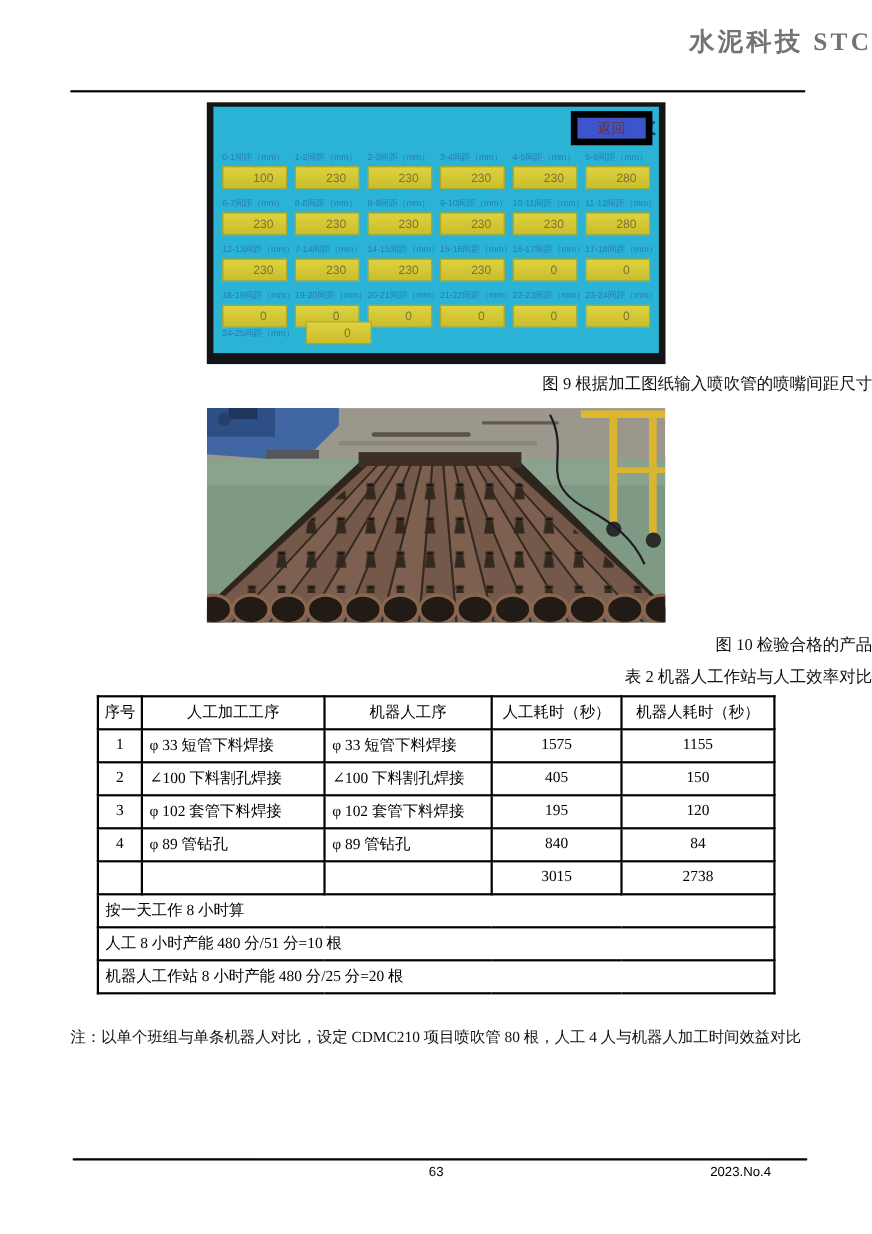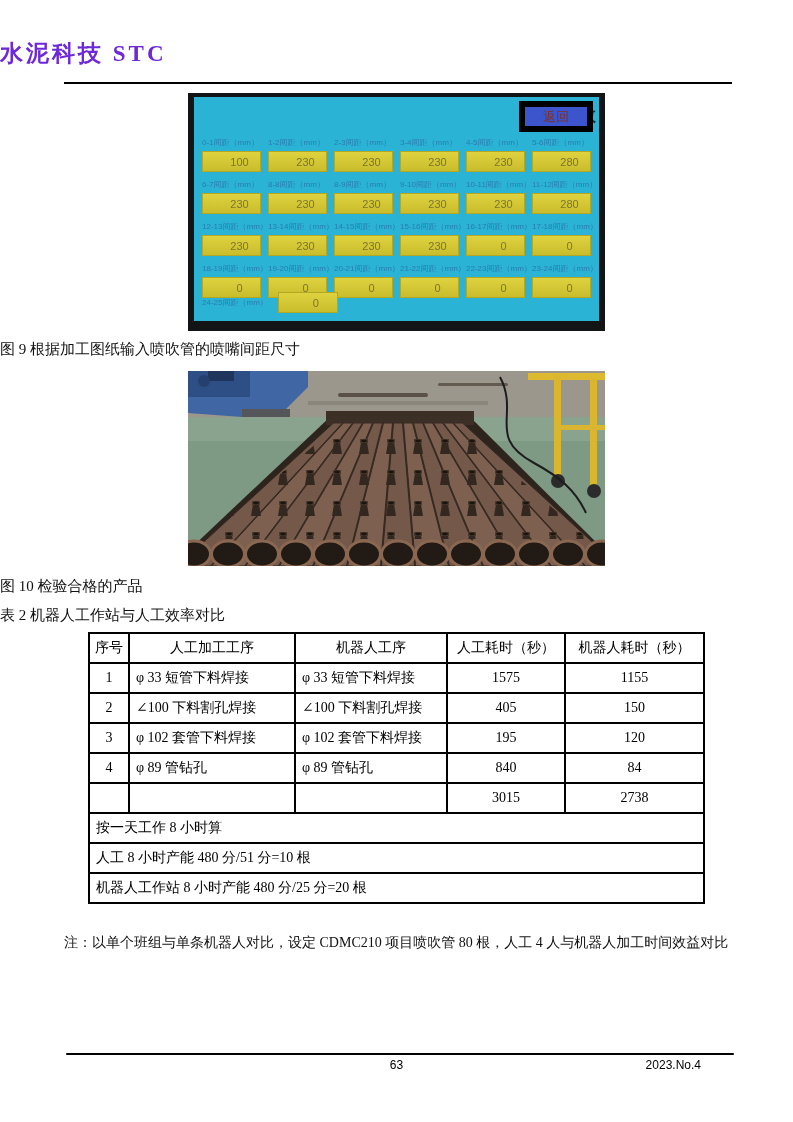--- a/index.html
+++ b/index.html
@@ -7,23 +7,23 @@
   .page {
     position: relative;
     width: 793px; height: 1122px;
     background: #ffffff;
     font-family: "Liberation Serif", "DejaVu Serif", serif;
     color: #000;
     overflow: hidden;
   }
   
   .hdr-title {
-    position: absolute; top: 38px; left: 0; width: 100%;
-    text-align: left; font-size: 23px; font-weight: 700;
-    letter-spacing: 3px; color: #6d28d9;
+    position: absolute; top: 22px; left: 0; width: 100%;
+    text-align: right; font-size: 23px; font-weight: 700;
+    letter-spacing: 3px; color: #737373;
   }
   .hdr-rule {
     position: absolute; top: 82px; left: 64px; width: 668px; height: 2px;
     background: #000;
   }
   
   .hmi {
     position: absolute; left: 188px; top: 93px; width: 417px; height: 238px;
     background: #121416;
     padding: 4px 6px 10px 6px;
@@ -67,21 +67,21 @@
   }
   .hmi-last {
     position: absolute; left: 8px; bottom: 8px;
     display: flex; align-items: center; gap: 10px;
   }
   .hmi-last .hmi-label { margin-bottom: 0; }
   .hmi-last .hmi-btn { width: 60px; }
   
   .caption {
     position: absolute; left: 0; width: 100%;
-    text-align: left; font-size: 15px; color: #111;
+    text-align: right; font-size: 15px; color: #111;
   }
   
   .photo {
     position: absolute; left: 188px; top: 371px; width: 417px; height: 195px;
     overflow: hidden;
   }
   .photo svg { display: block; }
   
   .tbl {
     position: absolute; left: 88px; top: 632px;
@@ -175,21 +175,21 @@
           </div>
         <div class="hmi-cell">
             <div class="hmi-label">11-12间距（mm）</div>
             <div class="hmi-btn">280</div>
           </div>
         <div class="hmi-cell">
             <div class="hmi-label">12-13间距（mm）</div>
             <div class="hmi-btn">230</div>
           </div>
         <div class="hmi-cell">
-            <div class="hmi-label">13-14间距（mm）</div>
+            <div class="hmi-label">7-14间距（mm）</div>
             <div class="hmi-btn">230</div>
           </div>
         <div class="hmi-cell">
             <div class="hmi-label">14-15间距（mm）</div>
             <div class="hmi-btn">230</div>
           </div>
         <div class="hmi-cell">
             <div class="hmi-label">15-16间距（mm）</div>
             <div class="hmi-btn">230</div>
           </div>

